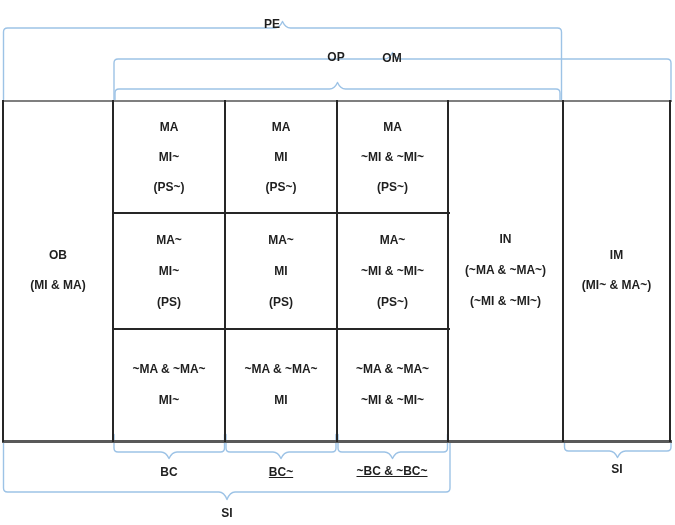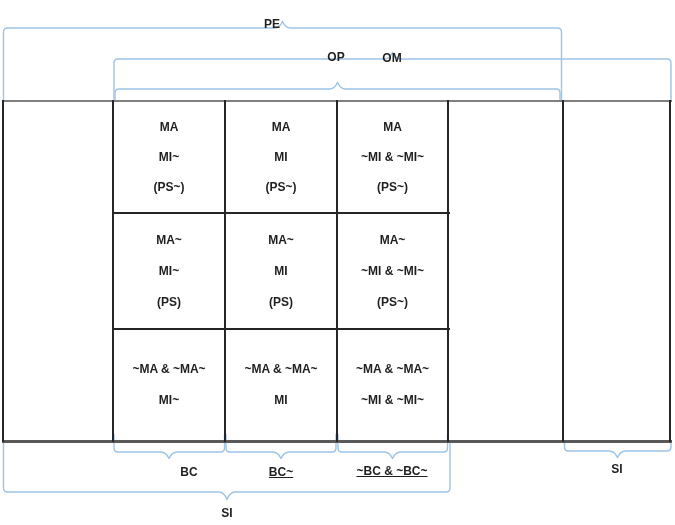--- a/index.html
+++ b/index.html
@@ -38,39 +38,43 @@
     <path d="M226 442.5 L226 456 Q226 460 230 460 L273 460 Q278 460 281 466.5 Q284 460 289 460 L332 460 Q336 460 336 456 L336 442.5" transform="translate(0,-8)" stroke="#9DC3E6"></path>
     <path d="M338 442.5 L338 456 Q338 460 342 460 L384.5 460 Q389.5 460 392.5 466.5 Q395.5 460 400.5 460 L443.5 460 Q447.5 460 447.5 456 L447.5 442.5" transform="translate(0,-8)" stroke="#9DC3E6"></path>
     <path d="M564.5 442 L564.5 447 Q564.5 451 568.5 451 L609.5 451 Q614.5 451 617.5 457.5 Q620.5 451 625.5 451 L667 451 Q671 451 671 447 L671 442" stroke="#9DC3E6"></path>
 
     <path d="M3.5 443 L3.5 488 Q3.5 492 7.5 492 L219 492 Q224 492 227 499.5 Q230 492 235 492 L446 492 Q450 492 450 488 L450 443" stroke="#9DC3E6"></path>
   </svg>
 
   <div class="lbl" style="left:272px;top:5px;margin-top:12px;">PE</div>
   <div class="lbl" style="left:392px;top:51px;">OM</div>
   <div class="lbl" style="left:336px;top:50px;">OP</div>
-  <div class="lbl" style="left:169px;top:465px;margin-left:20px;">BC</div>
+  <div class="lbl" style="left:169px;top:465px;">BC</div>
   <div class="lbl" style="left:281px;top:465px;text-decoration:underline;">BC~</div>
   <div class="lbl" style="left:392px;top:464px;text-decoration:underline;">~BC &amp; ~BC~</div>
   <div class="lbl" style="left:617px;top:462px;">SI</div>
   <div class="lbl" style="left:227px;top:506px;">SI</div>
 
   <div class="hline" style="left:2px;top:100px;width:670px;height:2px;background:#7F7F7F;"></div>
   <div class="hline" style="left:2px;top:440px;width:670px;height:2.5px;background:#595959;"></div>
   <div class="hline" style="left:112px;top:212px;width:338px;height:2px;"></div>
   <div class="hline" style="left:112px;top:328px;width:338px;height:2px;"></div>
 
   <div class="vline" style="left:2px;top:100px;width:2px;height:342px;"></div>
   <div class="vline" style="left:112px;top:100px;width:2px;height:342px;"></div>
   <div class="vline" style="left:224px;top:100px;width:2px;height:342px;"></div>
   <div class="vline" style="left:336px;top:100px;width:2px;height:342px;"></div>
   <div class="vline" style="left:447px;top:100px;width:2px;height:342px;"></div>
   <div class="vline" style="left:562px;top:100px;width:2px;height:342px;"></div>
   <div class="vline" style="left:669px;top:100px;width:2px;height:342px;"></div>
 
+  <div class="cell gap17" style="left:4px;top:100px;width:108px;height:340px;">
+    <div class="ln">OB</div>
+    <div class="ln">(MI &amp; MA)</div>
+  </div>
 
   <div class="cell gap17" style="left:114px;top:102px;width:110px;height:110px;">
     <div class="ln">MA</div>
     <div class="ln">MI~</div>
     <div class="ln">(PS~)</div>
   </div>
   <div class="cell gap17" style="left:226px;top:102px;width:110px;height:110px;">
     <div class="ln">MA</div>
     <div class="ln">MI</div>
     <div class="ln">(PS~)</div>
@@ -103,14 +107,23 @@
   </div>
   <div class="cell gap18" style="left:226px;top:330px;width:110px;height:110px;">
     <div class="ln">~MA &amp; ~MA~</div>
     <div class="ln">MI</div>
   </div>
   <div class="cell gap18" style="left:338px;top:330px;width:109px;height:110px;">
     <div class="ln">~MA &amp; ~MA~</div>
     <div class="ln">~MI &amp; ~MI~</div>
   </div>
 
+  <div class="cell gap18" style="left:449px;top:100px;width:113px;height:340px;">
+    <div class="ln">IN</div>
+    <div class="ln">(~MA &amp; ~MA~)</div>
+    <div class="ln">(~MI &amp; ~MI~)</div>
+  </div>
+  <div class="cell gap17" style="left:564px;top:100px;width:105px;height:340px;">
+    <div class="ln">IM</div>
+    <div class="ln">(MI~ &amp; MA~)</div>
+  </div>
 
 </div>
 
 </body></html>

